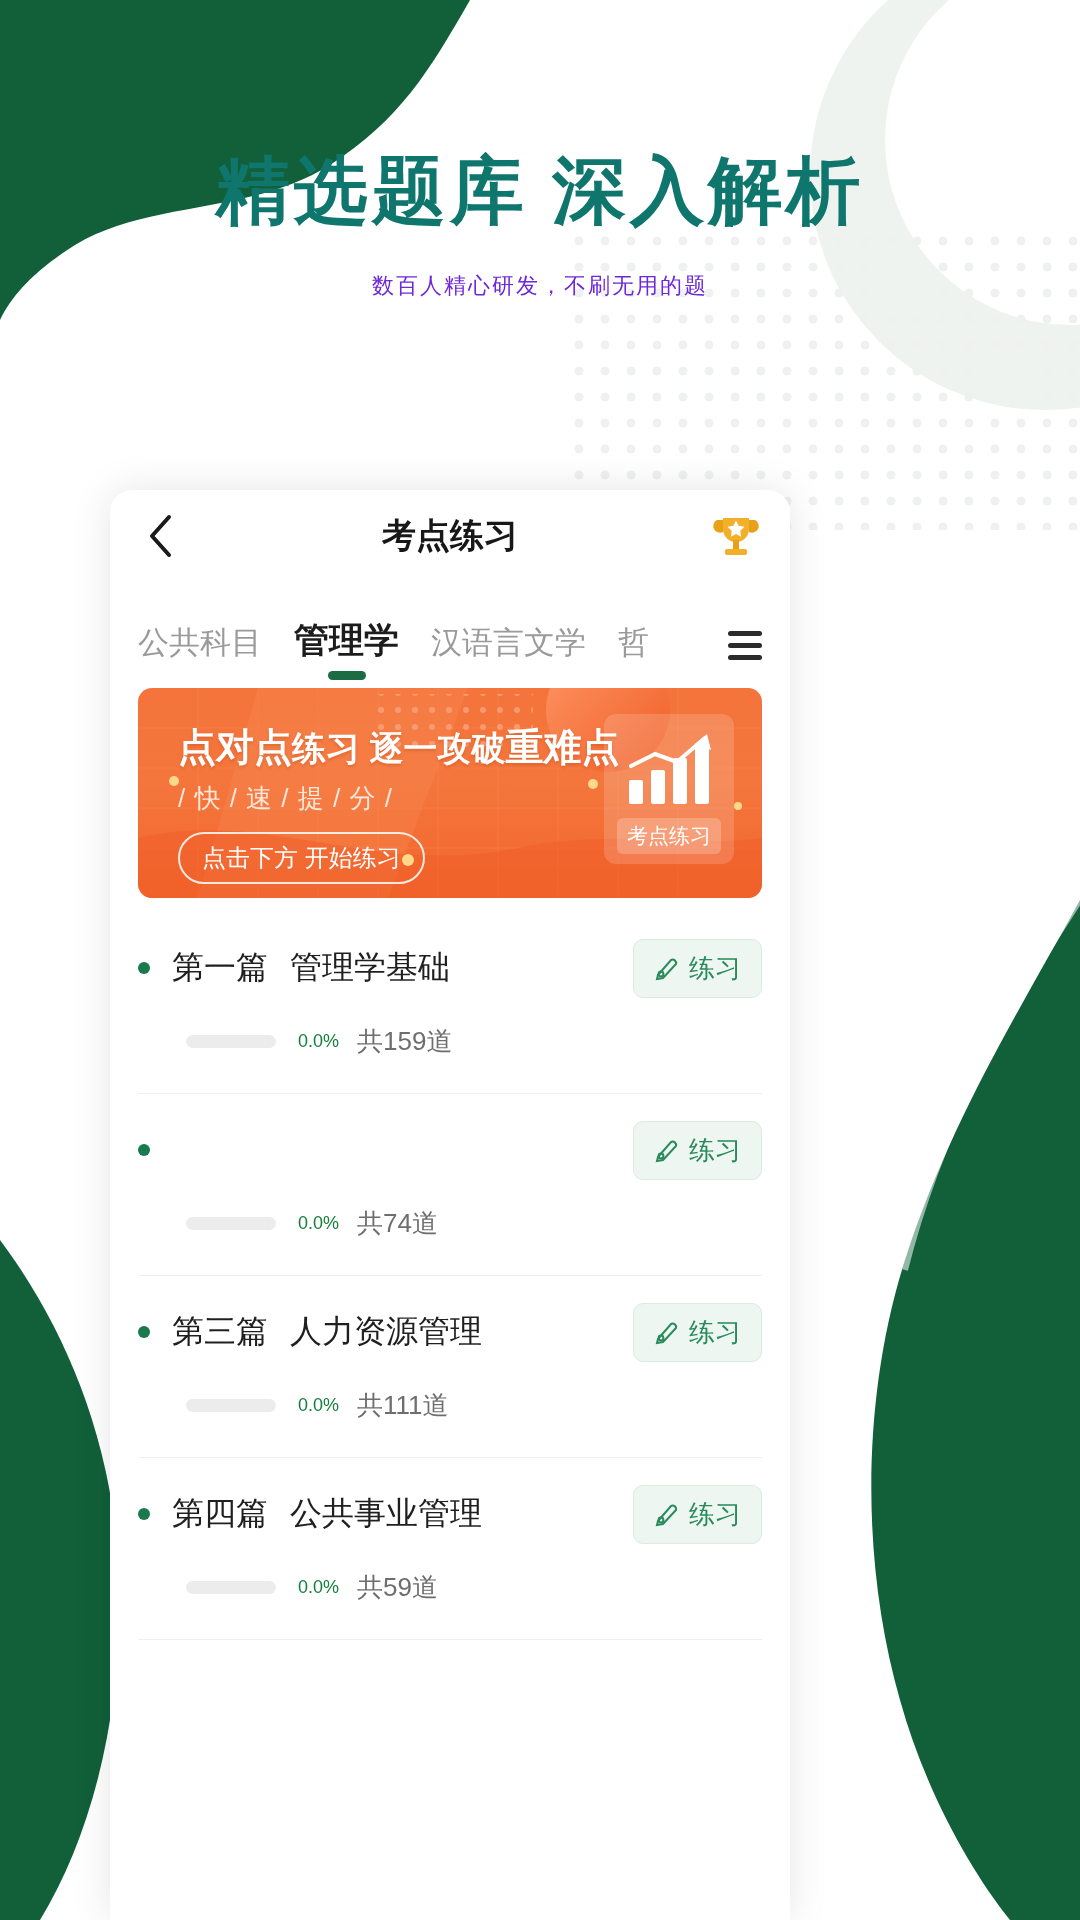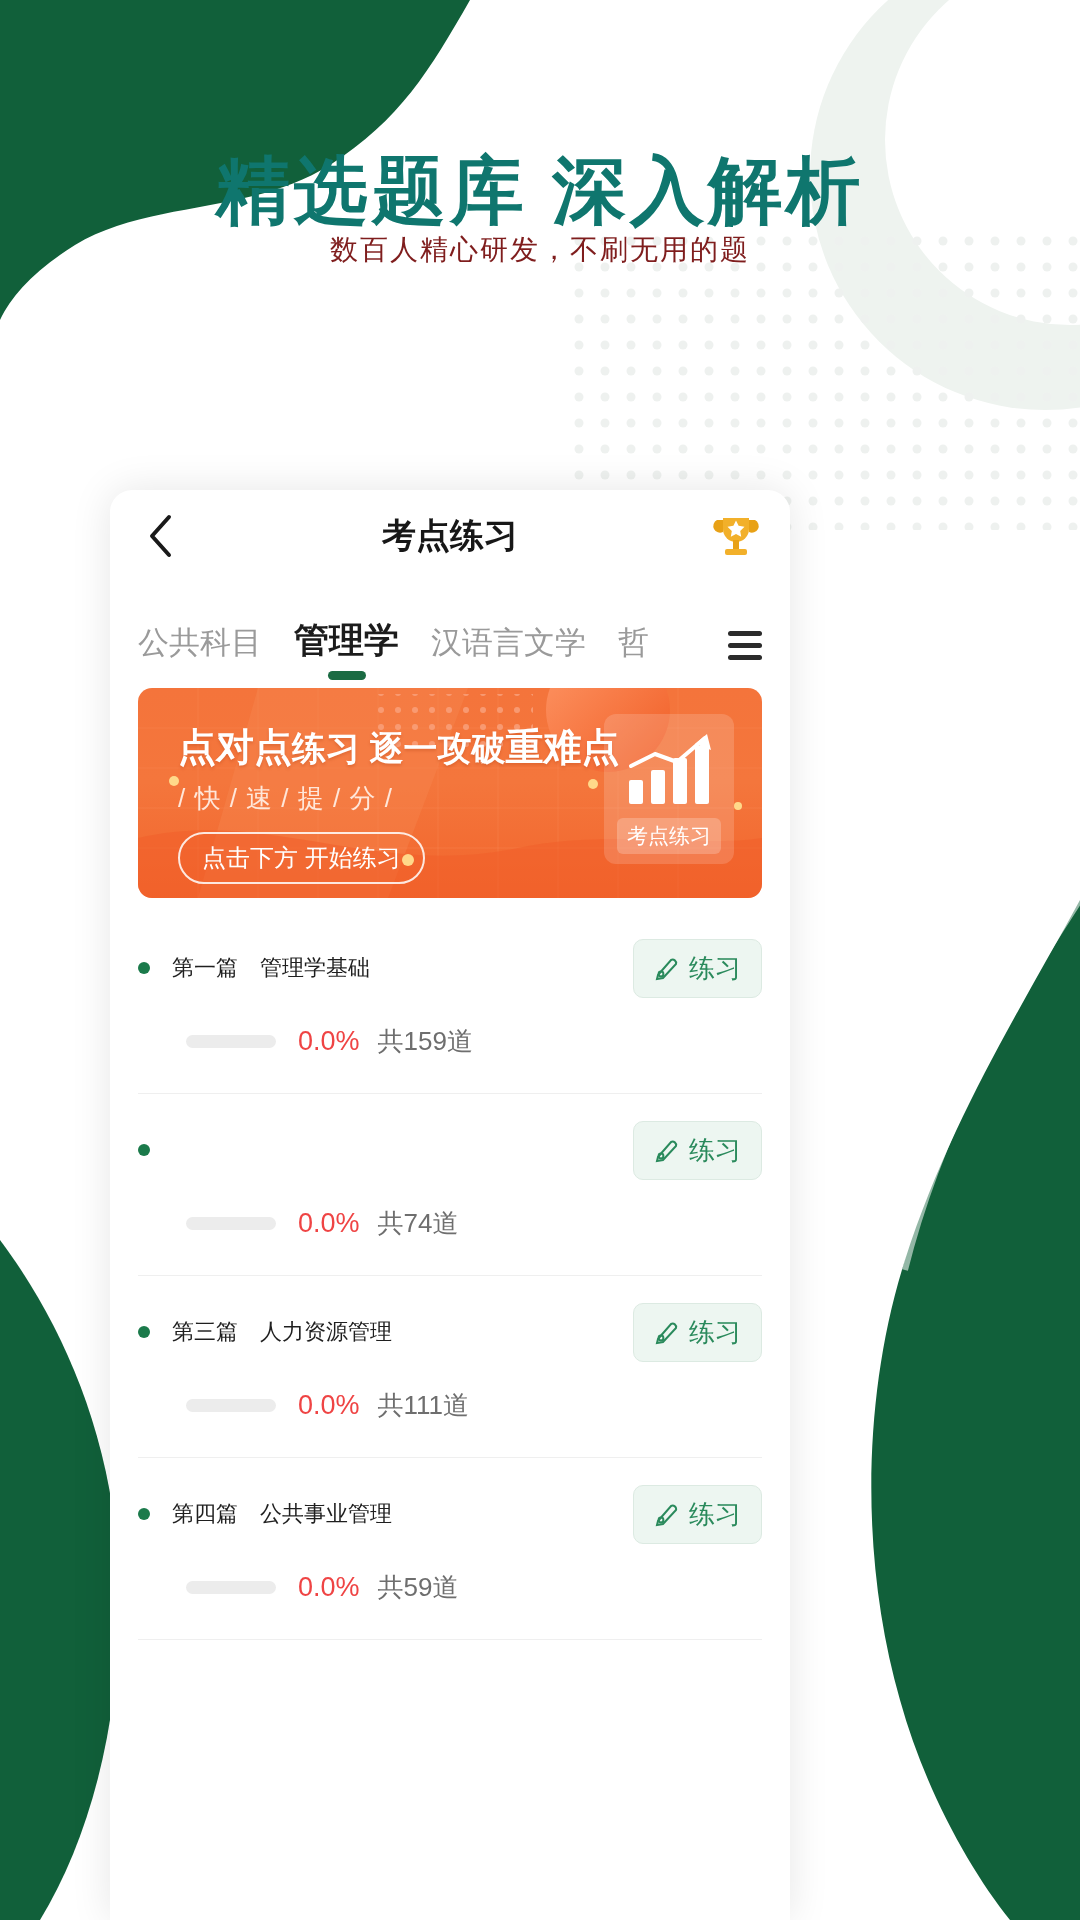--- a/index.html
+++ b/index.html
@@ -14,21 +14,21 @@
   
   #bg { position:absolute; inset:0; width:1080px; height:1920px; }
 
   
   .promo { position:absolute; left:0; right:0; top:150px; text-align:center; z-index:5; }
   .promo-title {
     font-size:74px; font-weight:bold; color:#0f766e;
     letter-spacing:4px; line-height:1.1; white-space:nowrap;
   }
   .promo-sub {
-    font-size:28px; color:#7f1d1d; letter-spacing:2px;
+    margin-top:40px; font-size:22px; color:#6d28d9; letter-spacing:2px;
   }
 
   
   .phone {
     position:absolute; left:110px; top:490px; width:680px; height:1430px;
     background:#ffffff;
     border-radius:22px 22px 0 0;
     box-shadow:0 0 40px rgba(0,0,0,0.10);
     overflow:hidden;
     z-index:6;
@@ -101,34 +101,34 @@
     padding:4px 10px; border-radius:6px;
   }
 
   
   .list { margin-top:14px; }
   .row { padding:0 28px; }
   .row-main {
     display:flex; align-items:center; height:112px;
   }
   .dot { width:12px; height:12px; border-radius:50%; background:#1b7a4b; margin-right:22px; flex:none; }
-  .row-title { font-size:22px; color:#1f1f1f; white-space:nowrap; }
+  .row-title { font-size:32px; color:#1f1f1f; white-space:nowrap; }
   .row-title .sep { display:inline-block; width:22px; }
   .prac-btn {
     margin-left:auto; display:flex; align-items:center; gap:9px;
     background:#edf6f1; border:1px solid #dceae2; border-radius:10px;
     padding:11px 20px; color:#2a8a5c; font-size:26px; flex:none;
   }
   .row-meta {
     display:flex; align-items:center; padding-bottom:34px; padding-left:48px;
   }
   .bar {
     width:90px; height:13px; border-radius:7px; background:#ececec; margin-right:22px;
   }
-  .pct { font-size:27px; color:#ef4444; margin-right:18px; }
+  .pct { font-size:18px; color:#15803d; margin-right:18px; }
   .cnt { font-size:26px; color:#6e6e6e; }
   .divider { height:1px; background:#efefef; margin:0 28px; }
 </style>
 </head>
 <body>
 
 <svg id="bg" viewBox="0 0 1080 1920" xmlns="http://www.w3.org/2000/svg">
   <defs>
     <pattern id="dots" width="26" height="26" patternUnits="userSpaceOnUse">
       <circle cx="7" cy="7" r="4.5" fill="#eef1ef"></circle>

